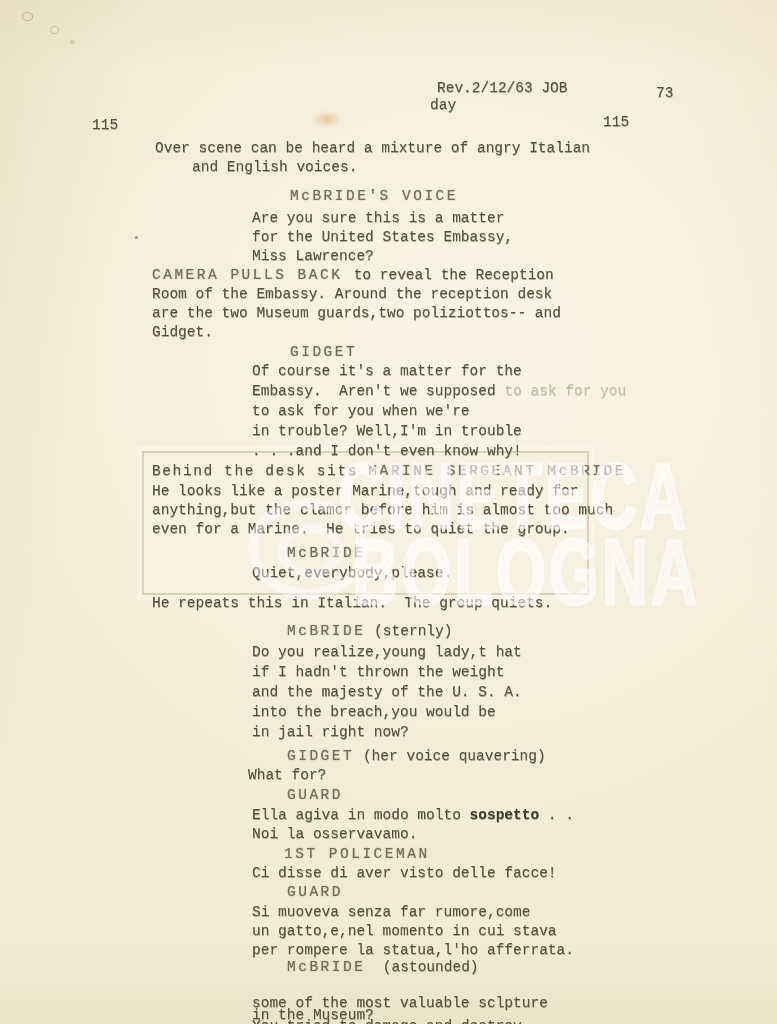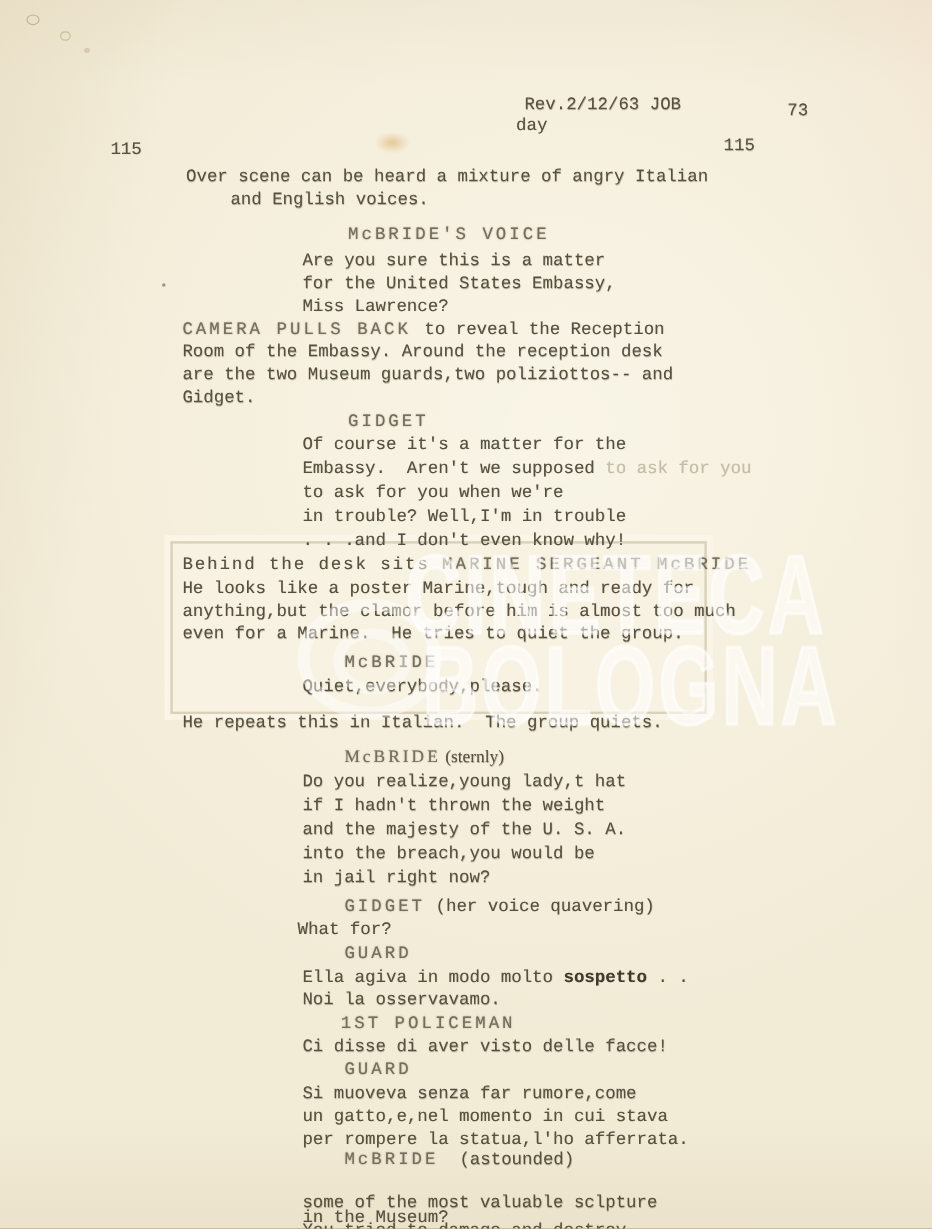--- a/index.html
+++ b/index.html
@@ -95,21 +95,21 @@
       <div class="line" style="left: 252px; top: 402px;"><span>to ask for you when we're</span></div>
       <div class="line" style="left: 252px; top: 422px;"><span>in trouble? Well,I'm in trouble</span></div>
       <div class="line" style="left: 252px; top: 442px;"><span>. . .and I don't even know why!</span></div>
       <div class="line" style="left: 152px; top: 462px;"><span class="wspace">Behind the desk sits </span><span class="caps">MARINE SERGEANT McBRIDE</span></div>
       <div class="line" style="left: 152px; top: 482px;"><span>He looks like a poster Marine,tough and ready for</span></div>
       <div class="line" style="left: 152px; top: 501px;"><span>anything,but the clamor before him is almost too much</span></div>
       <div class="line" style="left: 152px; top: 520px;"><span>even for a Marine.  He tries to quiet the group.</span></div>
       <div class="line" style="left: 287px; top: 544px;"><span class="caps">McBRIDE</span></div>
       <div class="line" style="left: 252px; top: 564px;"><span>Quiet,everybody,please.</span></div>
       <div class="line" style="left: 152px; top: 594px;"><span>He repeats this in Italian.  The group quiets.</span></div>
-      <div class="line" style="left: 287px; top: 622px; font-family: Liberation Serif, serif;"><span class="caps">McBRIDE</span><span> (sternly)</span></div>
+      <div class="line" style="left: 287px; top: 622px;"><span class="caps">McBRIDE</span><span> (sternly)</span></div>
       <div class="line" style="left: 252px; top: 643px;"><span>Do you realize,young lady,t hat</span></div>
       <div class="line" style="left: 252px; top: 663px;"><span>if I hadn't thrown the weight</span></div>
       <div class="line" style="left: 252px; top: 683px;"><span>and the majesty of the U. S. A.</span></div>
       <div class="line" style="left: 252px; top: 703px;"><span>into the breach,you would be</span></div>
       <div class="line" style="left: 252px; top: 723px;"><span>in jail right now?</span></div>
       <div class="line" style="left: 287px; top: 747px;"><span class="caps">GIDGET</span><span> (her voice quavering)</span></div>
       <div class="line" style="left: 248px; top: 766px;"><span>What for?</span></div>
       <div class="line" style="left: 287px; top: 786px;"><span class="caps">GUARD</span></div>
       <div class="line" style="left: 252px; top: 806px; text-align: right;"><span>Ella agiva in modo molto </span><span class="dark">sospetto</span><span> . .</span></div>
       <div class="line" style="left: 252px; top: 825px;"><span>Noi la osservavamo.</span></div>

